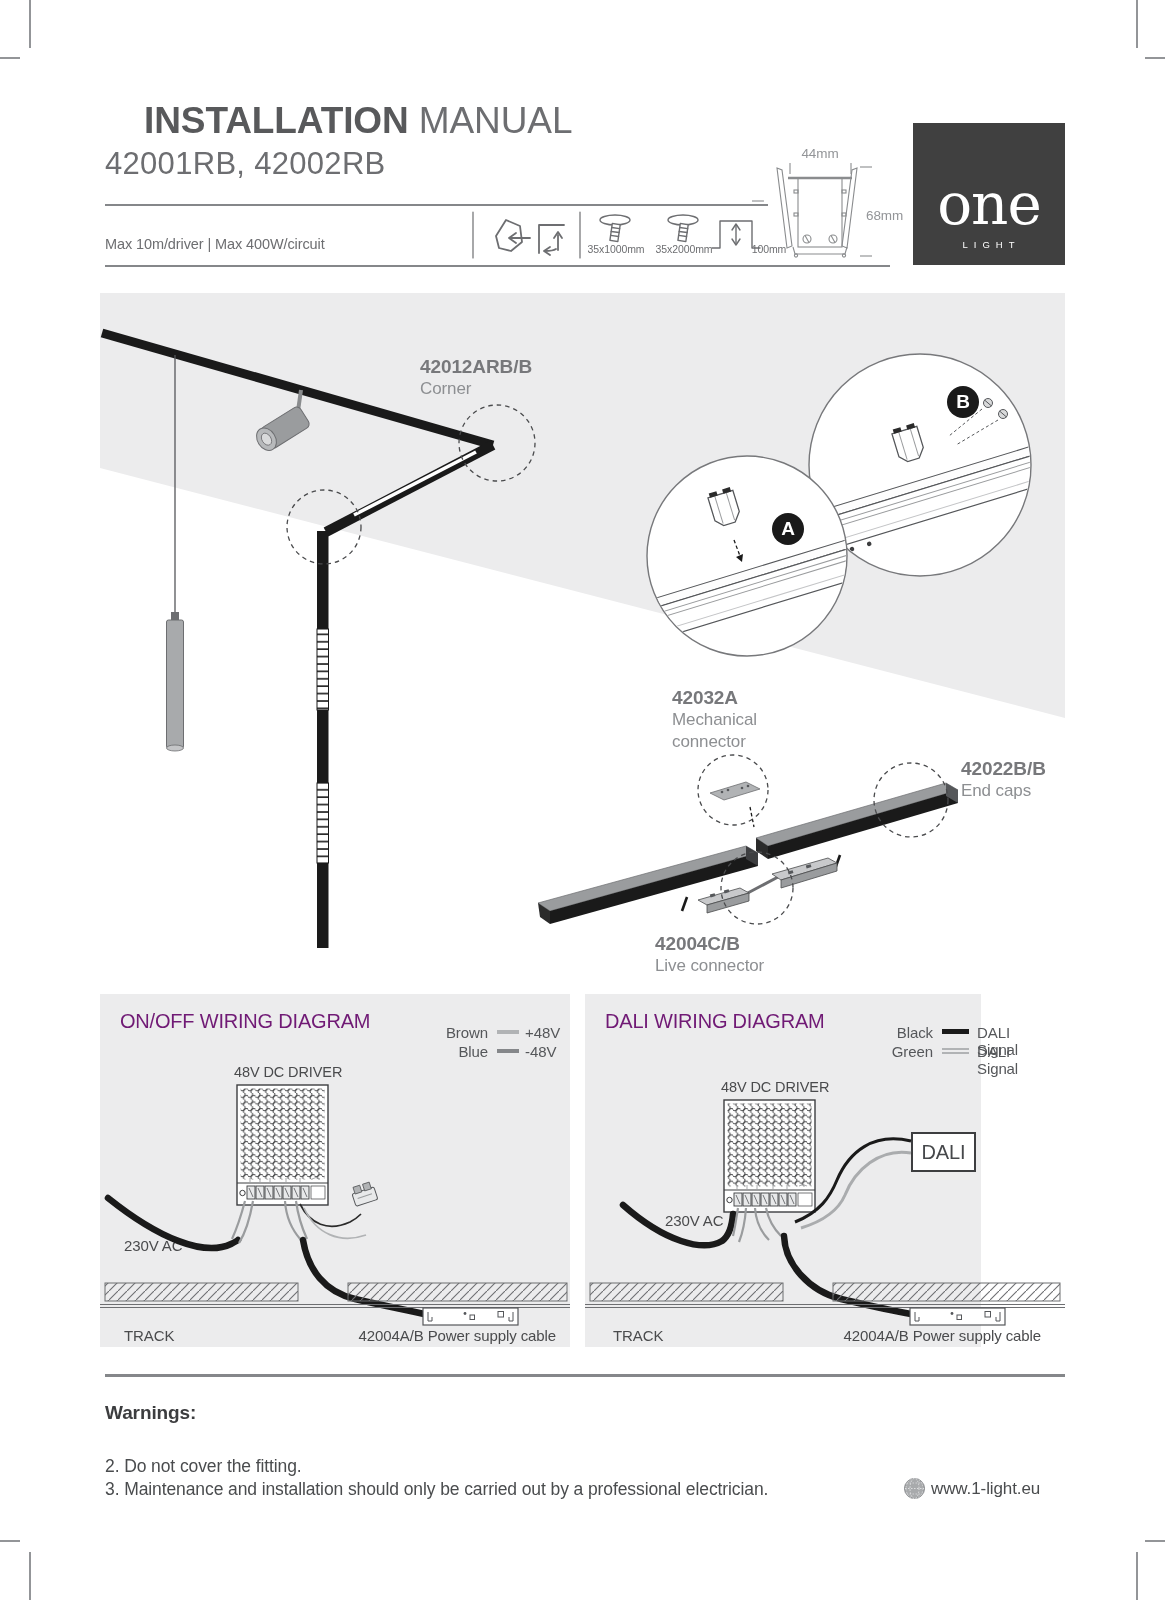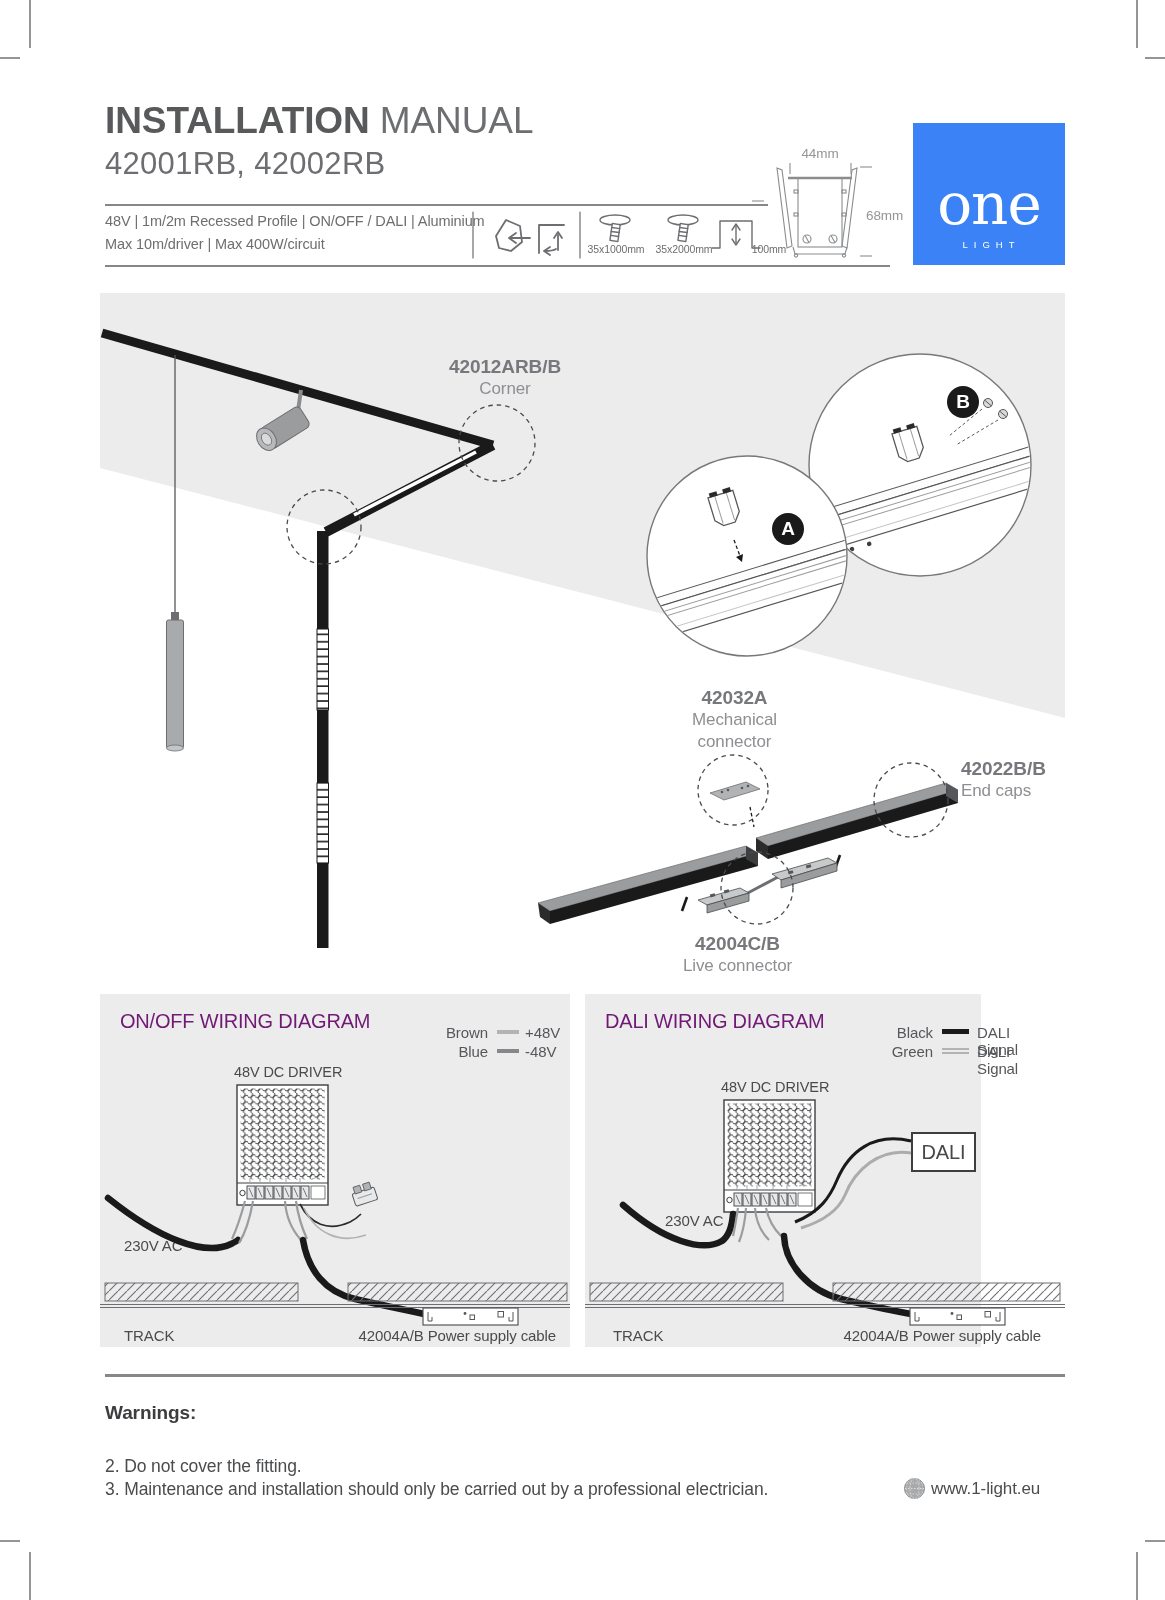--- a/index.html
+++ b/index.html
@@ -2,35 +2,35 @@
 <html><head>
 <meta charset="utf-8">
 <style>
   html,body{margin:0;padding:0;background:#fff;}
   .page{position:relative;width:1165px;height:1600px;background:#fff;overflow:hidden;
         font-family:"Liberation Sans",sans-serif;letter-spacing:-0.1px;color:#58595b;}
   .abs{position:absolute;}
   .cropV{position:absolute;width:1.5px;background:#939598;}
   .cropH{position:absolute;height:1.5px;background:#939598;}
   .hrule{position:absolute;background:#85878a;height:1.5px;}
-  .title{font-size:37px;font-weight:700;color:#58595b;white-space:nowrap;}
+  .title{font-size:37px;font-weight:700;color:#58595b;white-space:nowrap;margin-left:39px;}
   .title .light{font-weight:400;color:#6d6e71;}
   .models{font-size:31px;font-weight:400;color:#6d6e71;letter-spacing:0.3px;}
   .spec{font-size:14.5px;color:#6d6e71;line-height:23px;white-space:nowrap;}
   .cap{font-size:10.5px;color:#6d6e71;text-align:center;}
   .dimtxt{font-size:13.5px;color:#939598;}
-  .logo{position:absolute;left:913px;top:123px;width:152px;height:142px;background:#3b82f6;}
+  .logo{position:absolute;left:913px;top:123px;width:152px;height:142px;background:#404040;}
   .logo .one{position:absolute;top:52px;left:0;width:100%;text-align:center;
              font-family:"DejaVu Serif",serif;font-size:58px;color:#fff;letter-spacing:-1px;line-height:1;}
   .logo .light{position:absolute;top:116px;left:0;width:100%;text-align:center;
                font-size:9.5px;color:#fff;letter-spacing:6px;padding-left:5px;box-sizing:border-box;}
   .plabel{position:absolute;line-height:22px;}
   .plabel .pn{font-size:19px;font-weight:700;color:#77787b;}
   .plabel .pd{font-size:17px;color:#8d8f92;}
-  .center{text-align:center;}
+  .center{text-align:left;}
   .badge{position:absolute;width:32px;height:32px;border-radius:50%;background:#1a1a1a;color:#fff;
          font-size:19px;font-weight:700;text-align:center;line-height:32px;}
   .graybox{position:absolute;width:470px;height:353px;background:#ececed;}
   .boxtitle{position:absolute;left:20px;top:16px;font-size:20px;color:#701a75;letter-spacing:-0.2px;}
   .legend{position:absolute;font-size:15px;color:#55575a;}
   .legname{position:absolute;text-align:right;width:60px;}
   .legline{position:absolute;}
   .smalllab{position:absolute;font-size:14.5px;color:#4a4b4d;white-space:nowrap;}
   .warn-h{position:absolute;font-size:19px;font-weight:700;color:#3c3d3f;}
   .warn-i{position:absolute;font-size:17.5px;color:#4a4c4e;line-height:23.5px;}
@@ -51,21 +51,20 @@
   <div class="cropV" style="left:1136px;top:1552px;height:48px"></div>
 
   <div class="abs title" style="left:105px;top:100px">
     <span>INSTALLATION</span><span class="light"> MANUAL</span>
   </div>
   <div class="abs models" style="left:105px;top:146px">42001RB, 42002RB</div>
 
   <div class="hrule" style="left:105px;top:204px;width:663px"></div>
   <div class="hrule" style="left:105px;top:265px;width:785px"></div>
 
-  <div class="abs spec" style="left:105px;top:210px">48V  |  1m/2m Recessed Profile  |  ON/OFF  /  DALI  |  Aluminium</div>
   <div class="abs spec" style="left:105px;top:233px">Max 10m/driver  |  Max 400W/circuit</div>
 
   <svg class="abs" style="left:460px;top:205px" width="310" height="58" viewBox="0 0 310 58">
     <g stroke="#6d6e71" fill="none" stroke-width="1.8" stroke-linejoin="round" stroke-linecap="round">
       <line x1="13" y1="7" x2="13" y2="53" stroke-width="1.2"></line>
 
       <g>
         <path d="M 36 31 L 46 15 L 60 21 L 62 37 L 51 46 L 39 43 Z"></path>
         <path d="M 70 33 L 50 33" stroke="#6d6e71"></path>
         <path d="M 56 28 L 49 33 L 56 38"></path>

